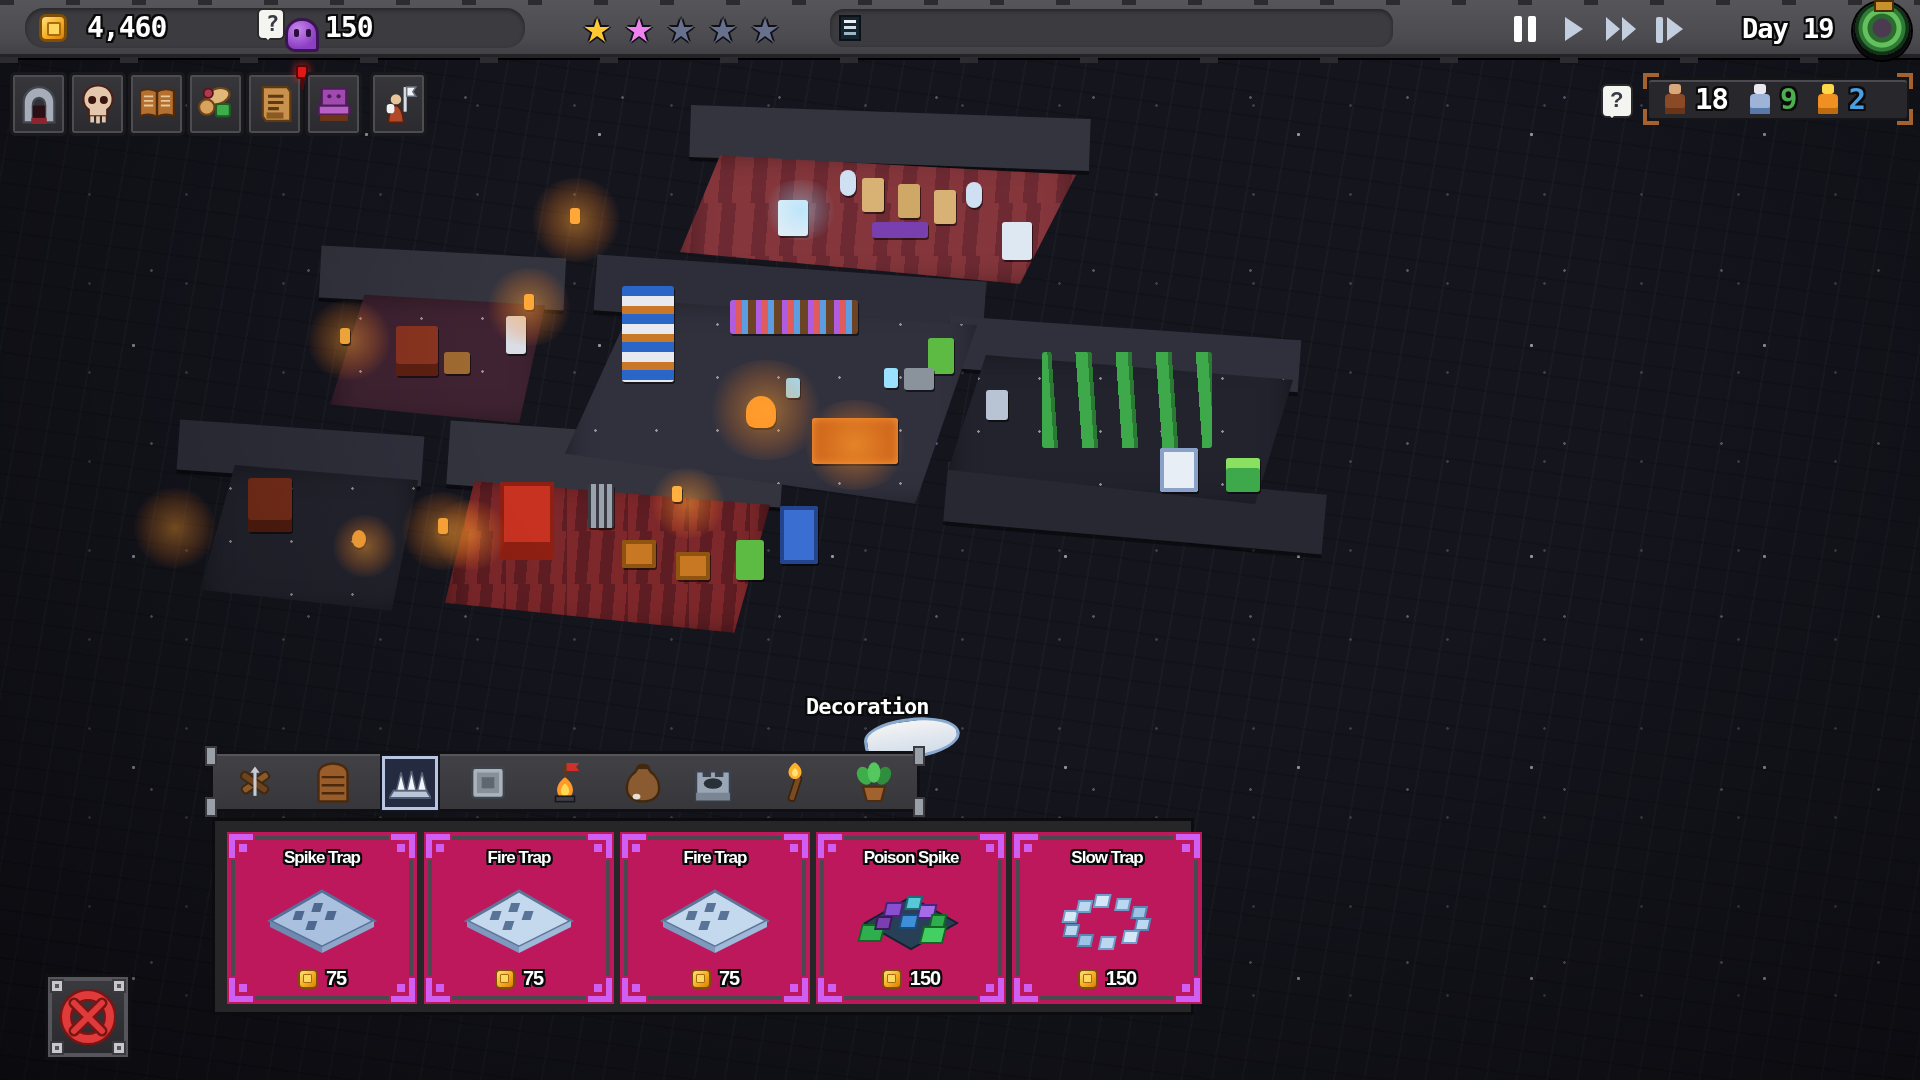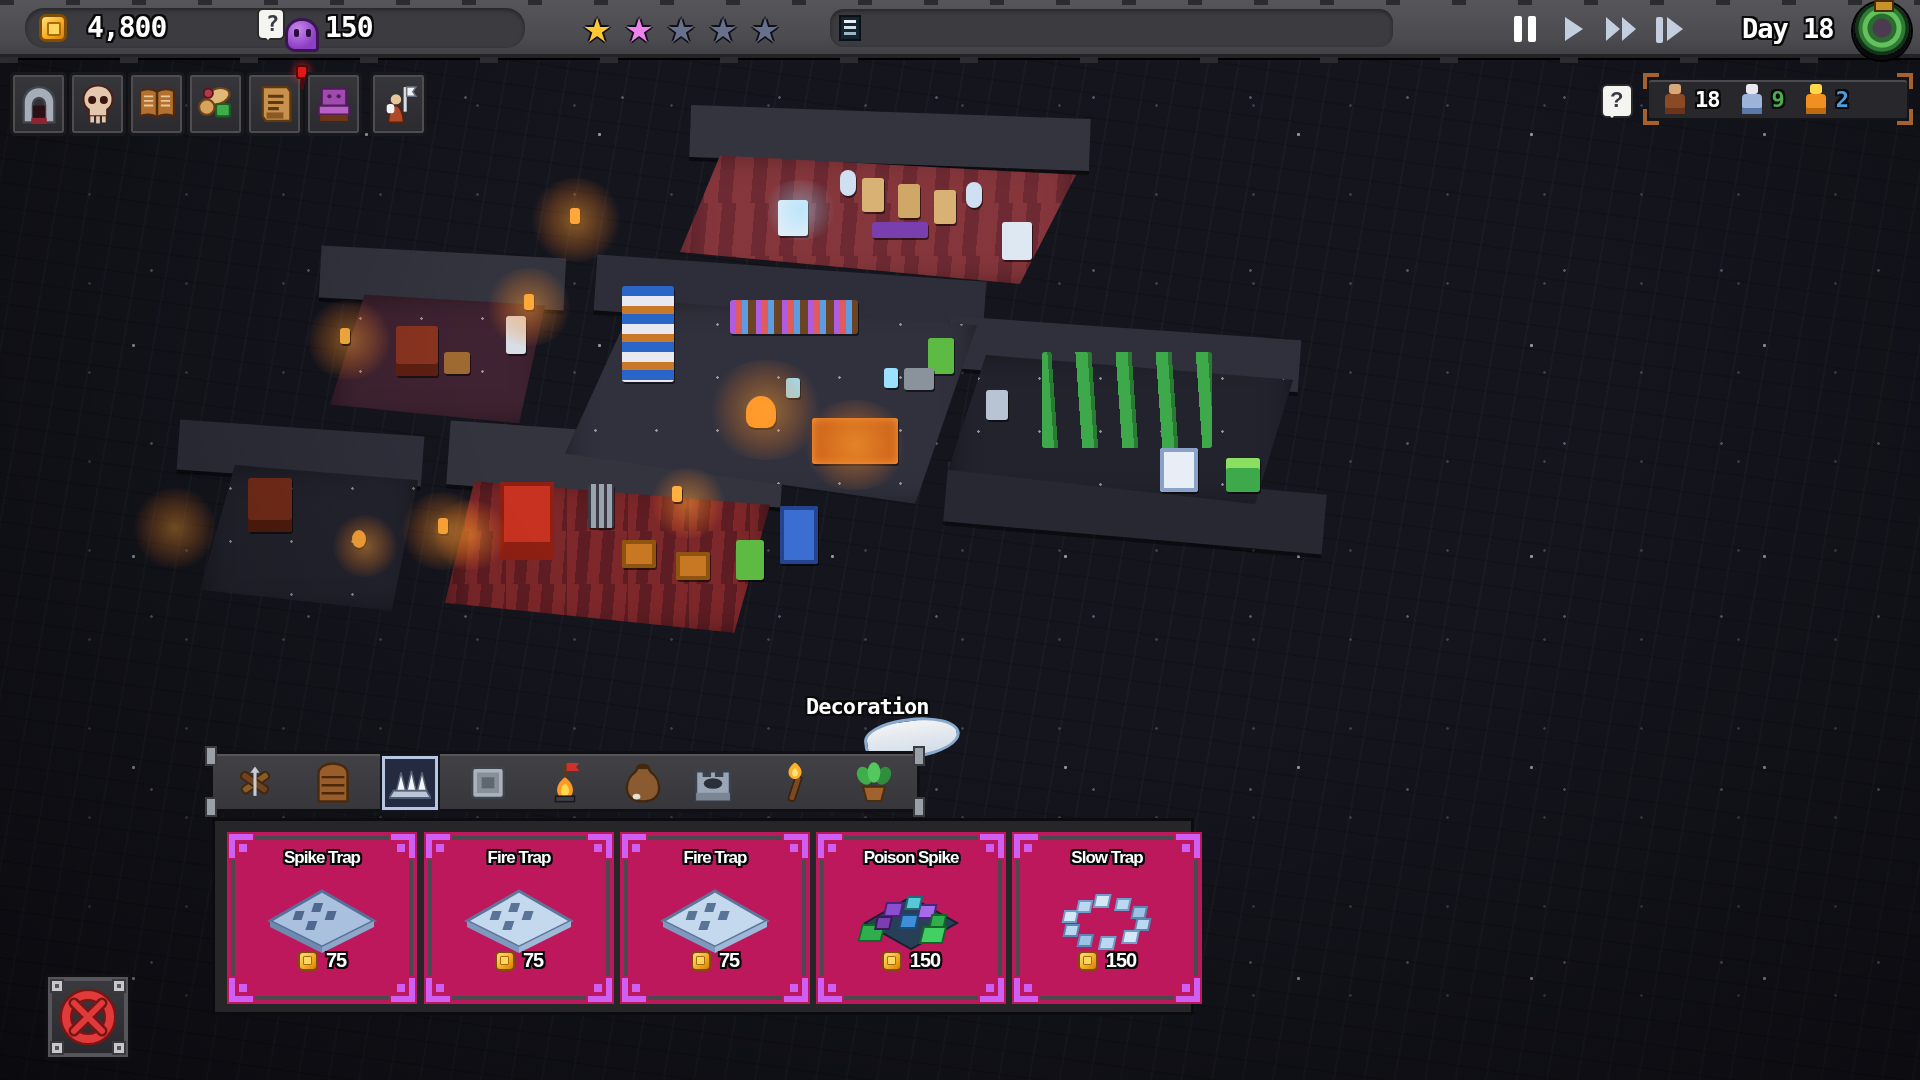--- a/index.html
+++ b/index.html
@@ -106,21 +106,21 @@
   #pop-panel { position:absolute; left:1647px; top:78px; width:262px; height:42px;
     background:#28282c; border:2px solid #151518; border-radius:4px;
     box-shadow:inset 0 2px 0 #4a4a50; display:flex; align-items:center; padding:0 14px; gap:20px; }
   .bracket { position:absolute; width:16px; height:16px; }
   .bracket::before { content:""; position:absolute; inset:0; border:4px solid #a6622e; }
   .bracket.tl { left:-6px; top:-7px; } .bracket.tl::before { border-right:none; border-bottom:none; }
   .bracket.tr { right:-6px; top:-7px; } .bracket.tr::before { border-left:none; border-bottom:none; }
   .bracket.bl { left:-6px; bottom:-7px; } .bracket.bl::before { border-right:none; border-top:none; }
   .bracket.br { right:-6px; bottom:-7px; } .bracket.br::before { border-left:none; border-top:none; }
   .pop-entry { display:flex; align-items:center; gap:8px; }
-  .pop-count { font-size:22px; }
+  .pop-count { font-size:29px; }
   .unit { position:relative; width:24px; height:30px; }
   .unit .head { position:absolute; left:6px; top:0; width:12px; height:10px; border-radius:3px; }
   .unit .body { position:absolute; left:2px; top:10px; width:20px; height:20px; border-radius:4px 4px 2px 2px; }
   .unit.brown .head { background:#d8a878; } .unit.brown .body { background:#8a4a26; box-shadow:inset 0 -6px 0 #6a3418; }
   .unit.white .head { background:#e8e8ee; } .unit.white .body { background:#9db4d8; box-shadow:inset 0 -6px 0 #5878a8; }
   .unit.orange .head { background:#ffd84a; } .unit.orange .body { background:#f09020; box-shadow:inset 0 -6px 0 #c06a10; }
 
   
   #tooltip { position:absolute; left:806px; top:694px; font-size:22px; }
   #cursor-sprite { position:absolute; left:864px; top:718px; width:96px; height:40px;
@@ -149,21 +149,21 @@
   .pcb { position:absolute; width:24px; height:24px; }
   .pcb::before { content:""; position:absolute; inset:0; border:6px solid #cf5ef2; }
   .pcb::after { content:""; position:absolute; width:8px; height:8px; background:#cf5ef2; }
   .pcb.tl { left:2px; top:2px; } .pcb.tl::before { border-right:none; border-bottom:none; } .pcb.tl::after { left:10px; top:10px; }
   .pcb.tr { right:2px; top:2px; } .pcb.tr::before { border-left:none; border-bottom:none; } .pcb.tr::after { right:10px; top:10px; }
   .pcb.bl { left:2px; bottom:2px; } .pcb.bl::before { border-right:none; border-top:none; } .pcb.bl::after { left:10px; bottom:10px; }
   .pcb.br { right:2px; bottom:2px; } .pcb.br::before { border-left:none; border-top:none; } .pcb.br::after { right:10px; bottom:10px; }
   .card-title { position:absolute; left:0; right:0; top:16px; text-align:center; font-size:17px; }
   .card-icon { position:absolute; left:0; right:0; top:48px; height:80px;
     display:flex; align-items:center; justify-content:center; }
-  .card-price { position:absolute; left:0; right:0; bottom:32px; display:flex;
+  .card-price { position:absolute; left:0; right:0; bottom:14px; display:flex;
     align-items:center; justify-content:center; gap:8px; }
   .coin { width:20px; height:20px; background:linear-gradient(135deg,#ffe07a,#f4a71d 60%,#d87f07);
     border:2px solid #7c4e06; border-radius:5px; position:relative; }
   .coin::after { content:""; position:absolute; left:3px; top:3px; width:7px; height:7px;
     background:#ffd75e; border:1px solid #a86c10; border-radius:1px; }
   .price-val { font-size:20px; }
 
   
   #close-btn { position:absolute; left:48px; top:977px; width:80px; height:80px; cursor:pointer;
     background:linear-gradient(#3a3a3e,#2a2a2e); border:4px solid #55555b;
@@ -256,21 +256,21 @@
     <div class="blob" style="left:672px;top:486px;width:10px;height:16px;background:#ffb040;"></div>
     <div class="blob" style="left:524px;top:294px;width:10px;height:16px;background:#ffb040;"></div>
     <div class="glow" style="left:484px;top:268px;width:90px;height:78px;"></div>
 
     <div id="vignette"></div>
   </div>
 
   <div id="topbar">
     <div id="res-pill" class="pill">
       <div id="coin-big"></div>
-      <div id="gold-count" class="px">4,800</div>
+      <div id="gold-count" class="px">4,460</div>
       <div id="ghost-group">
         <div id="ghost-bubble" class="qbubble"></div>
         <div id="ghost-body"></div>
       </div>
       <div id="souls-count" class="px">150</div>
     </div>
 
     <div id="stars">
       <span class="star gold"></span>
       <span class="star pink"></span>
@@ -302,21 +302,21 @@
           </svg>
       </button>
       <button class="pb-btn">
         <svg width="30" height="28" viewBox="0 0 30 28">
             <rect x="2" y="2" width="7" height="26" rx="2" fill="#c3cede"></rect>
             <polygon points="13,2 29,14 13,26" fill="#c3cede"></polygon>
           </svg>
       </button>
     </div>
 
-    <div id="day-label" class="px">Day 18</div>
+    <div id="day-label" class="px">Day 19</div>
     <button id="orb"></button>
   </div>
 
   <div id="menu-row">
     <button class="menu-btn">
       <svg width="38" height="40" viewBox="0 0 24 26">
         <path d="M2 25V12c0-6 4.5-10 10-10s10 4 10 10v13h-6v-11c0-3-1.6-5-4-5s-4 2-4 5v11z" fill="#a7adb8" stroke="#42464e" stroke-width="1.5"></path>
         <rect x="8" y="14" width="8" height="11" fill="#2a1016"></rect>
         <rect x="7" y="22" width="10" height="4" fill="#8e2430"></rect>
       </svg>

